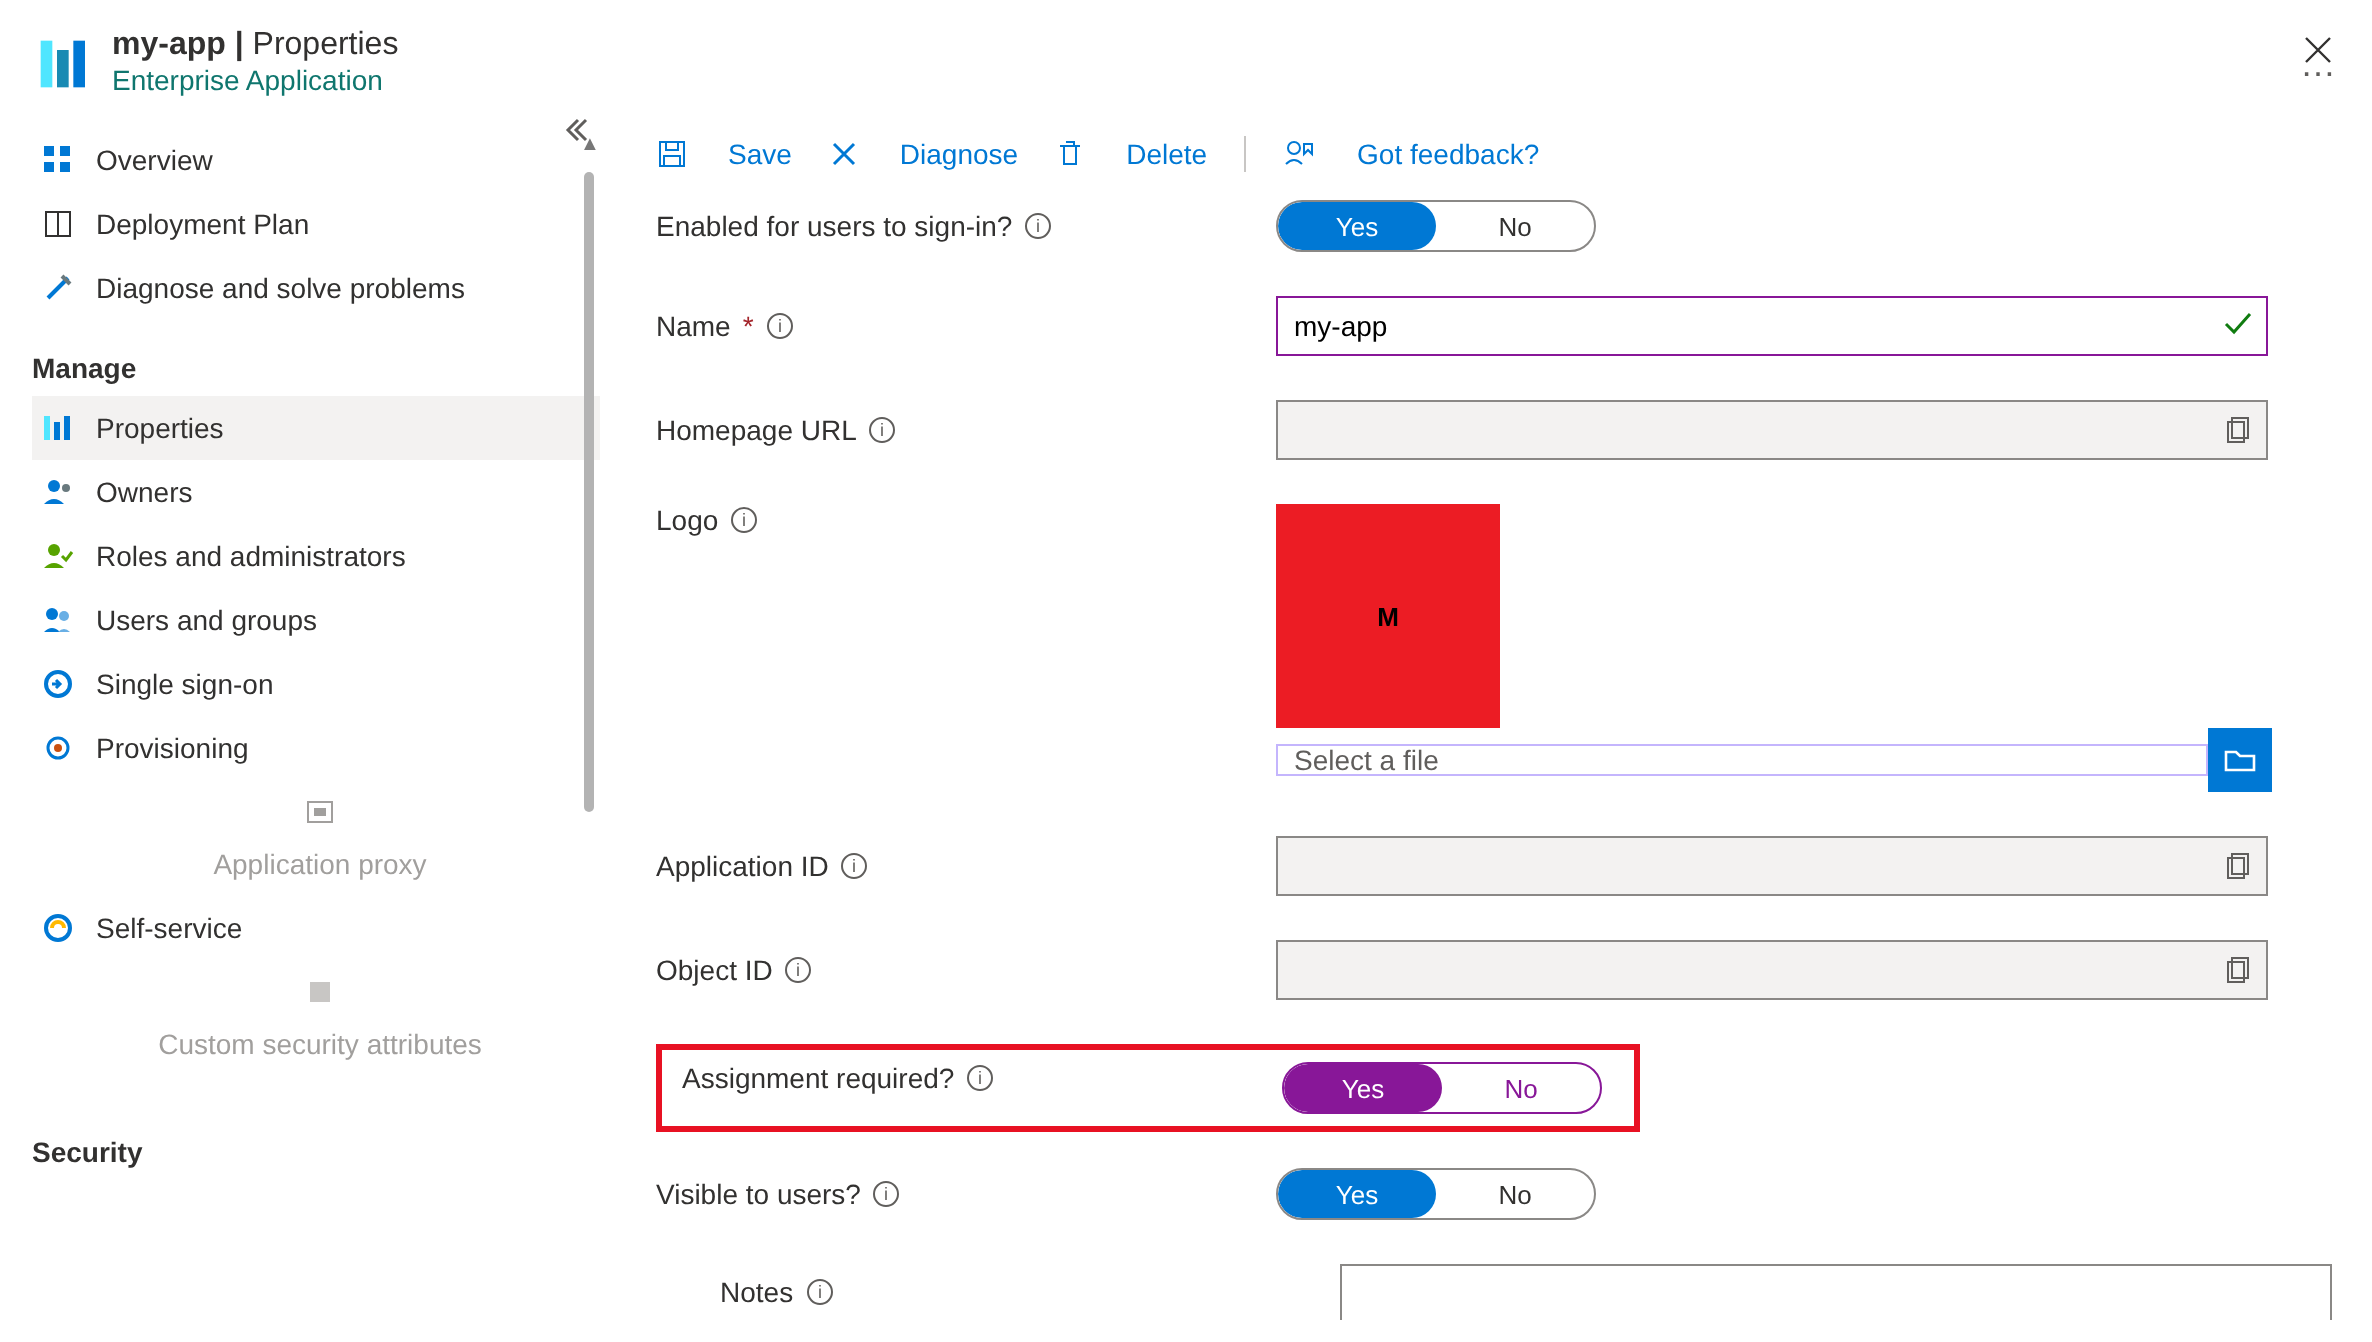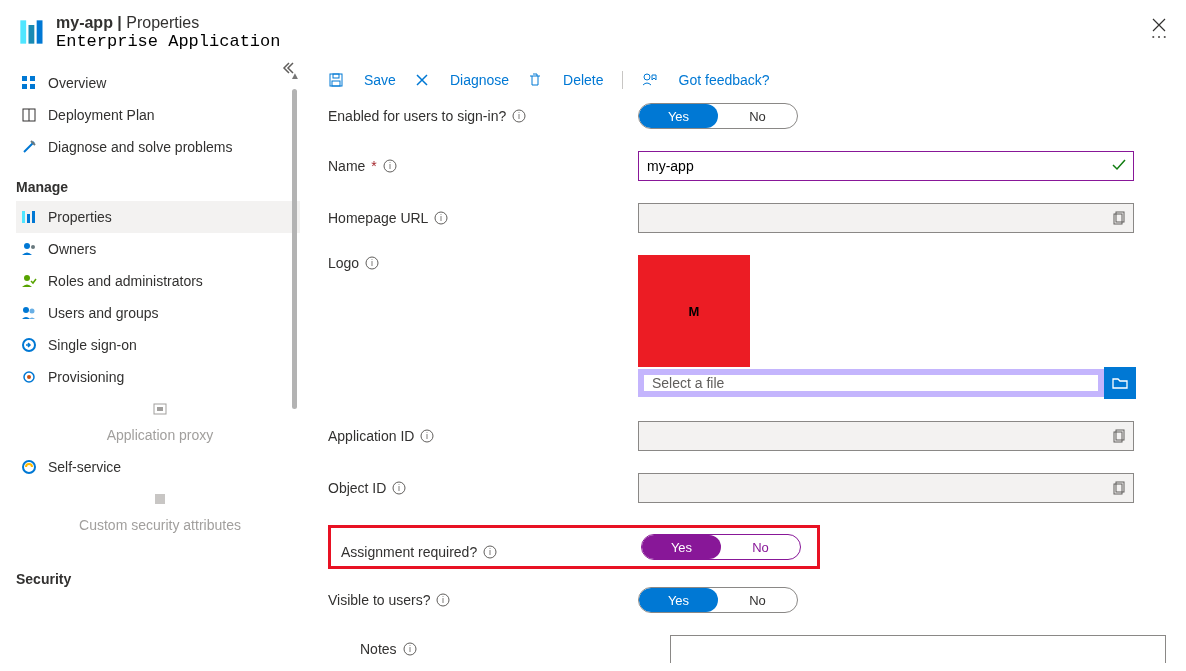--- a/index.html
+++ b/index.html
@@ -13,21 +13,21 @@
 
 
 .header {
   display: flex;
   align-items: flex-start;
   padding: 14px 18px 10px 18px;
 }
 .header-icon { width: 28px; height: 28px; margin-right: 10px; margin-top: 4px; }
 .header-title-wrap { flex: 1; }
 .header-title { font-size: 16px; font-weight: 600; color: #323130; }
-.header-subtitle { font-size: 17px; color: #000000; margin-top: 0px; font-family: Liberation Mono, monospace; }
+.header-subtitle { font-size: 14px; color: #0f766e; margin-top: 0px; }
 .header-more { font-size: 18px; color: #605e5c; margin-left: 18px; margin-top: 8px; cursor: pointer; }
 .header-close { position: absolute; right: 20px; top: 18px; cursor: pointer; color: #605e5c; }
 
 
 .layout { display: flex; height: calc(671px - 60px); }
 .sidebar { width: 300px; padding: 6px 0 0 16px; position: relative; }
 .collapse-btn { position: absolute; top: 0px; right: 6px; cursor: pointer; color: #605e5c; }
 .scrollbar-track { position: absolute; top: 10px; right: 0; width: 10px; height: 640px; }
 .scrollbar-thumb { width: 5px; height: 320px; background: #b3b3b3; border-radius: 3px; margin-left: 2px; margin-top: 8px; }
 .scrollbar-arrow { width:10px; text-align:center; color:#777;font-size:10px;line-height:1;}
@@ -97,25 +97,25 @@
   width: 496px;
   height: 30px;
   background: #f3f2f1;
   border: 1px solid #8a8886;
   display:flex;align-items:center;justify-content:flex-end;padding-right:6px;color:#605e5c;
 }
 
 
 .logo-box { width:112px;height:112px;background:#ec1c24;display:flex;align-items:center;justify-content:center;font-weight:700;color:#000;font-size:13px;}
 .file-row{display:flex;align-items:center;margin-top:0;}
-.file-input{width:466px;height:28px;border:6px solid #c4b5fd;padding:0 8px;color:#605e5c;display:flex;align-items:center;font-size:14px;}
+.file-input{width:466px;height:16px;border:1px solid #c4b5fd;padding:0 8px;color:#605e5c;display:flex;align-items:center;font-size:14px;}
 .file-btn{width:32px;height:32px;background:#0078d4;display:flex;align-items:center;justify-content:center;color:#fff;margin-left:0;}
 
 
-.hl{border:3px solid #e81123;padding:6px 10px;display:flex;align-items:flex-end;width:492px;}
+.hl{border:3px solid #e81123;padding:6px 10px;display:flex;align-items:flex-start;width:492px;}
 .hl .label-col{width:300px;}
 
 
 .notes-box{width:496px;height:28px;border-top:1px solid #8a8886;border-left:1px solid #8a8886;border-right:1px solid #8a8886;}
 </style>
 </head>
 <body>
 
 <div class="page">
 

